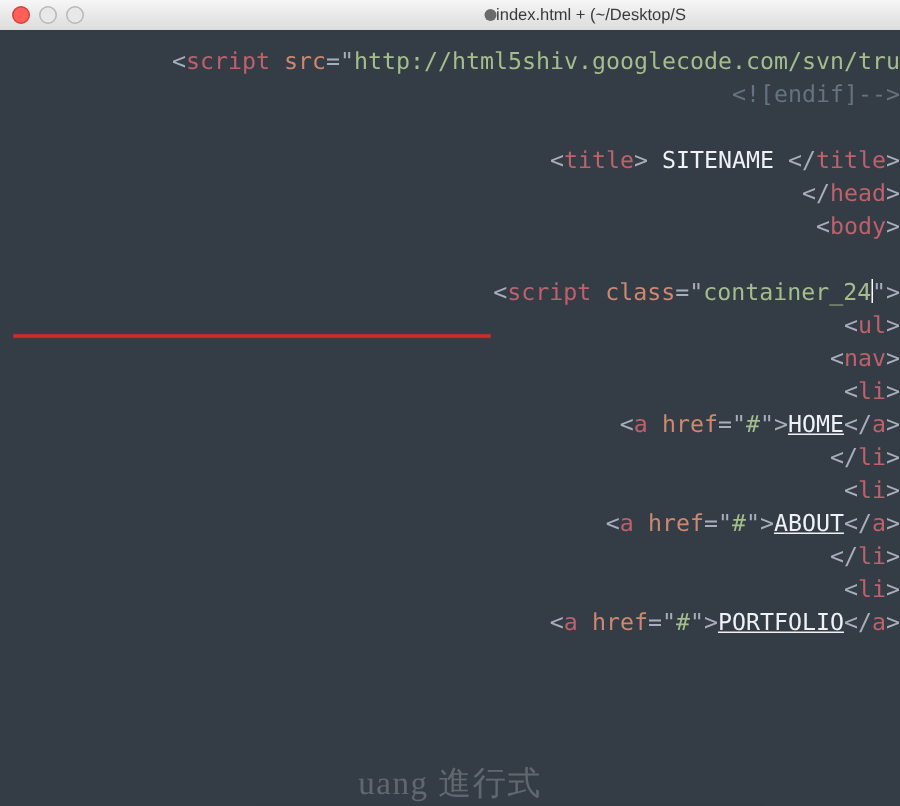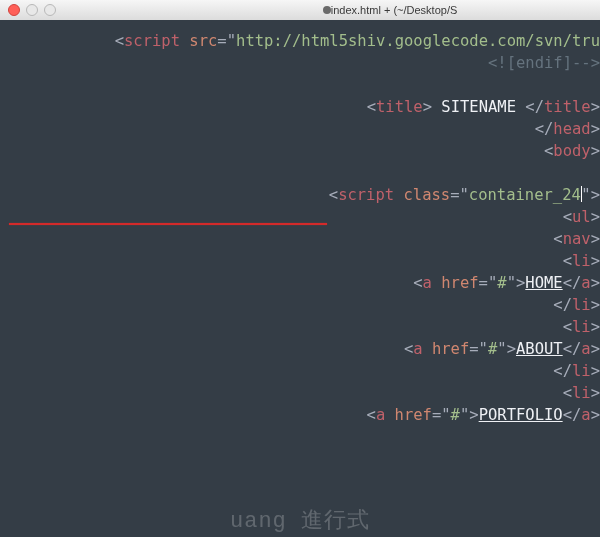--- a/index.html
+++ b/index.html
@@ -17,21 +17,21 @@
   .line{white-space:pre;text-align:right;}
   .tag{color:#bf616a;}
   .attr{color:#d08770;}
   .str{color:#a3be8c;}
   .pun{color:#a7adba;}
   .txt{color:#eff1f5;}
   .cmt{color:#65737e;}
   .lnk{color:#eff1f5;text-decoration:underline;margin-top:40px;}
   .underline-red{position:absolute;height:1.6px;background:#d42a2a;box-shadow:0 0 1px #d42a2a;}
   .caret{display:inline-block;width:1.5px;height:16px;background:#fff;vertical-align:-2px;margin:0 -1px 0 0;}
-  .watermark{position:absolute;bottom:4px;left:0;right:0;text-align:center;font-family:Liberation Mono, monospace;font-size:22px;color:rgba(255,255,255,0.22);font-weight:500;letter-spacing:1px;}
+  .watermark{position:absolute;bottom:4px;left:0;right:0;text-align:center;font-family:Liberation Serif, serif;font-size:22px;color:rgba(255,255,255,0.22);font-weight:500;letter-spacing:1px;}
 </style>
 </head>
 <body>
 
 <div class="titlebar">
   <div class="traffic">
     <div class="dot red"></div>
     <div class="dot yellow"></div>
     <div class="dot green"></div>
   </div>

